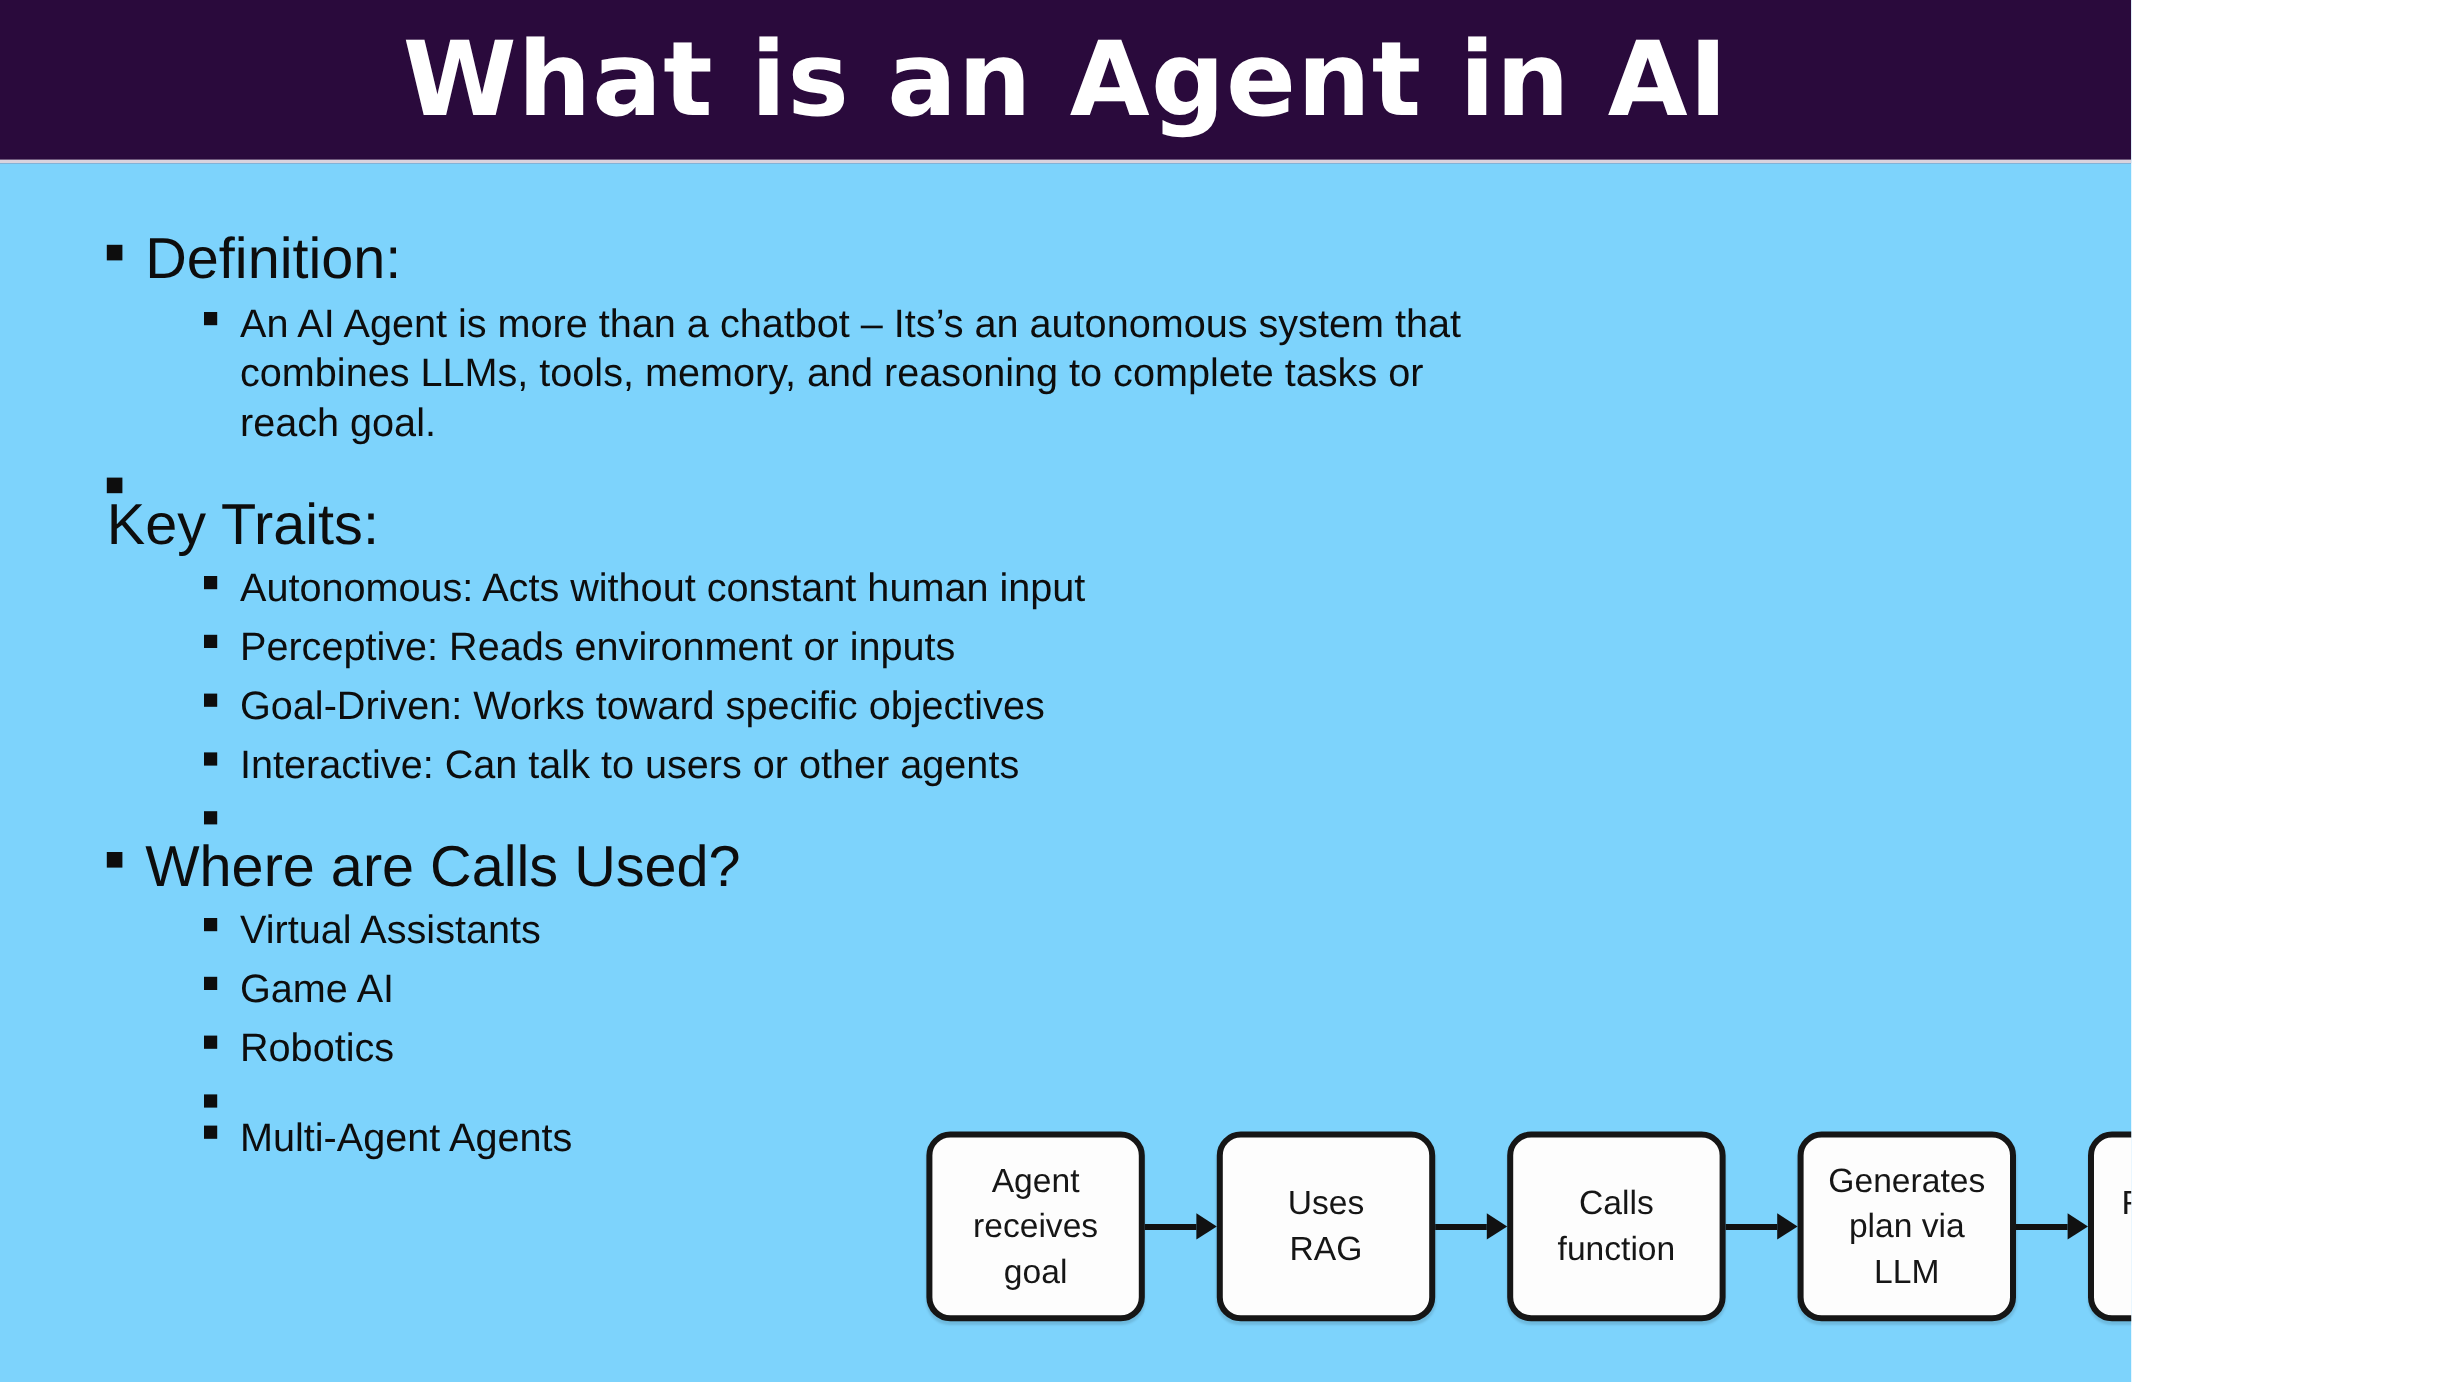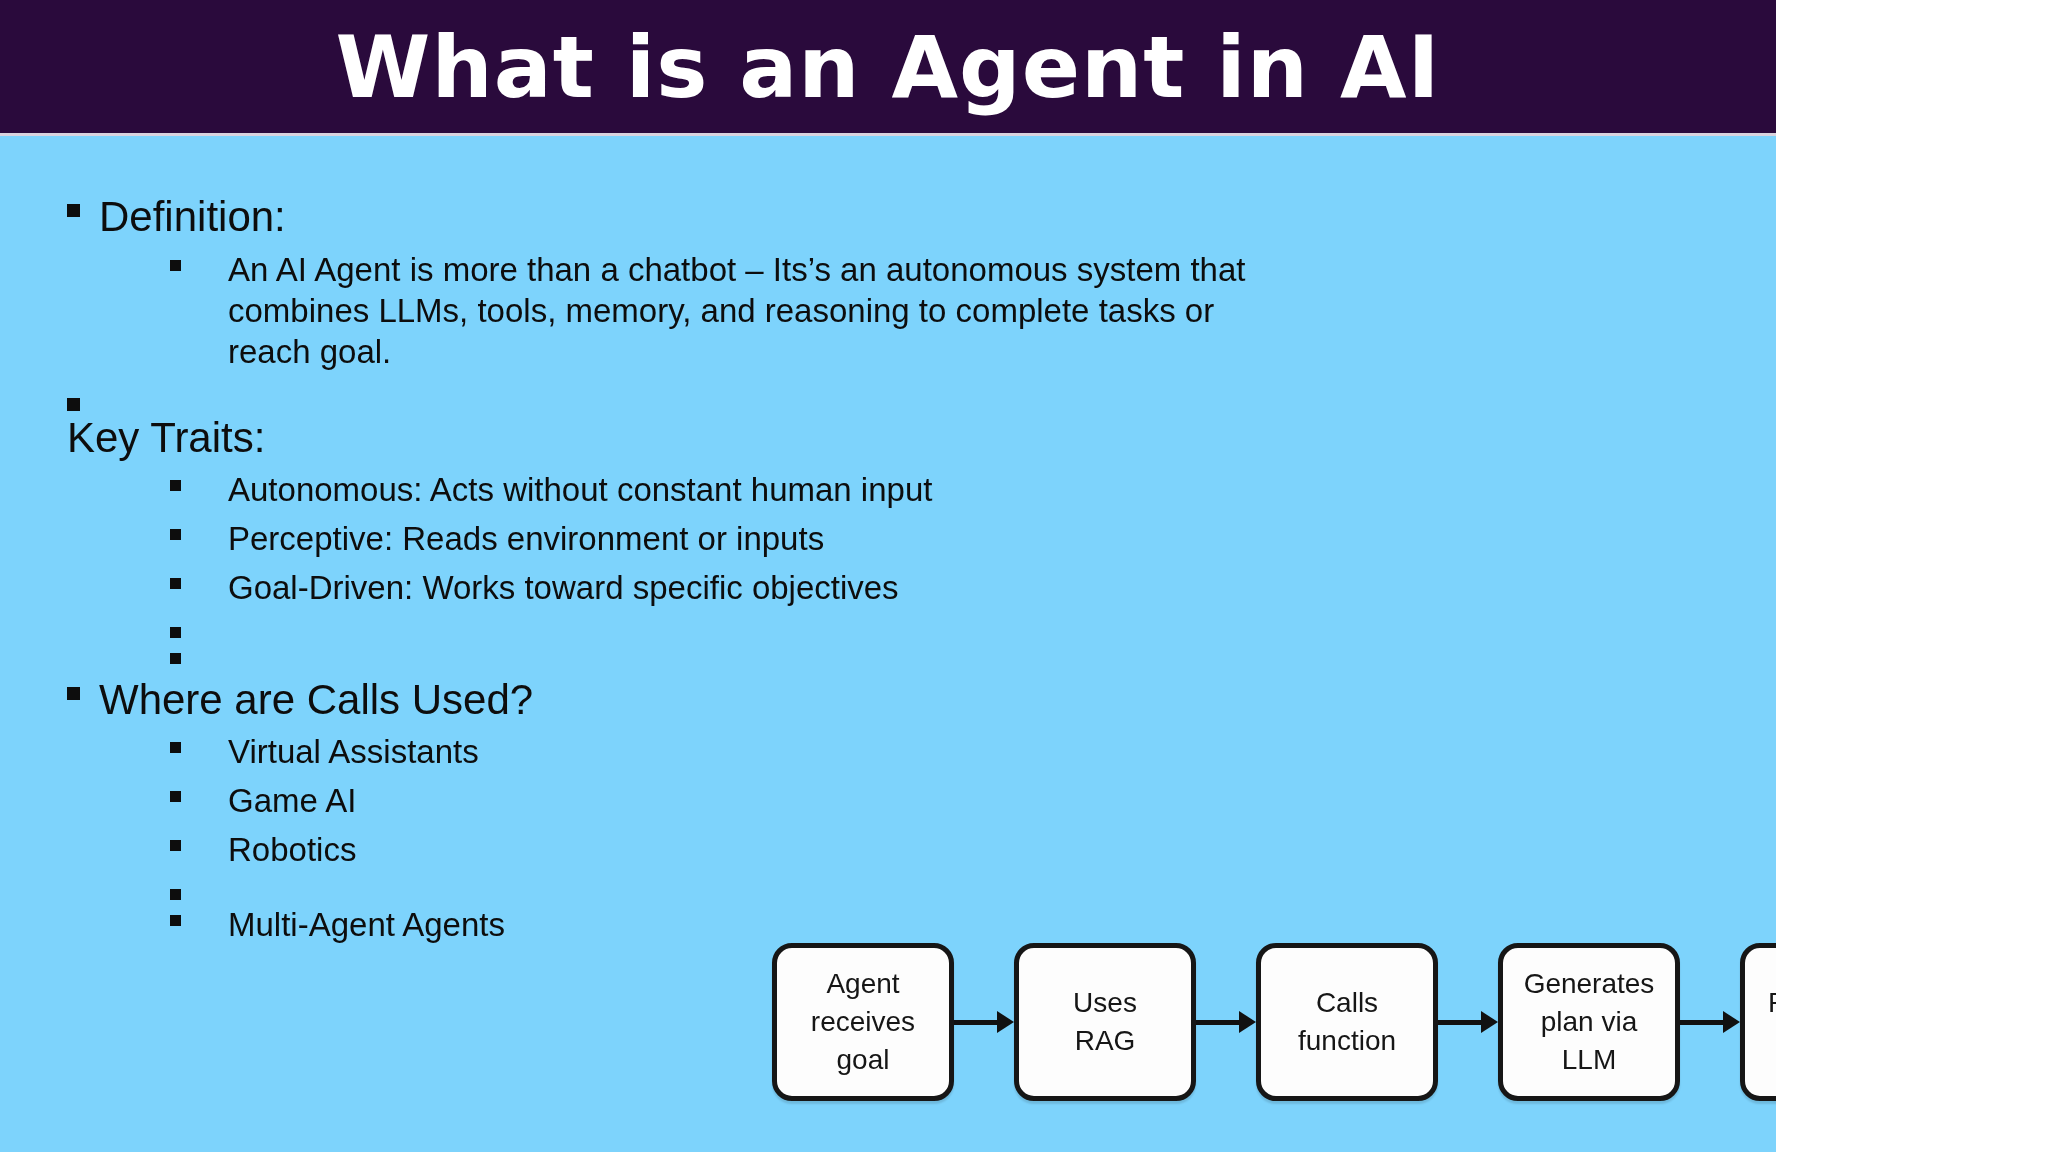--- a/index.html
+++ b/index.html
@@ -12,23 +12,23 @@
     height:133px;background:#2a0a3c;border-bottom:3px solid #d9d3de;
     display:flex;align-items:center;justify-content:center;
   }
   .hdr h1{
     margin:0;color:#ffffff;font-size:86px;font-weight:800;letter-spacing:1px;
     font-family:"DejaVu Sans","Liberation Sans",sans-serif;
   }
   
   #bullets{padding-top:54px;}
   .row{display:flex;}
-  .l1{font-size:42px;line-height:54px;padding-left:67px;}
+  .l1{font-size:48px;line-height:54px;padding-left:89px;}
   .b1{width:13px;height:13px;background:#0d0d0d;margin:14px 19px 0 0;flex:none;}
-  .l2{font-size:33px;line-height:49px;padding-left:170px;gap:28px;}
+  .l2{font-size:33px;line-height:49px;padding-left:170px;}
   .b2{width:11px;height:11px;background:#0d0d0d;margin:15px 19px 0 0;flex:none;}
   .l2.multi .pline{line-height:41px;}
   .l2.multi .b2{margin-top:11px;}
   .l1 + .l2.multi{margin-top:5px;}
   .l2 + .l1{margin-top:9px;}
   .l2.multi + .l1{margin-top:12px;flex-direction:column;}
   
   .flow{
     position:absolute;left:772px;top:943px;height:158px;
     display:flex;align-items:center;
@@ -87,20 +87,23 @@
           </div>
         </div>
         <div class="row l2">
           <span class="bullet b2"></span>
           <div class="ptext">
             <div class="pline">Goal-Driven: Works toward specific objectives</div>
           </div>
         </div>
         <div class="row l2">
           <span class="bullet b2"></span>
+          <div class="ptext">
+            <div class="pline">Interactive: Can talk to users or other agents</div>
+          </div>
         </div>
         <div class="row l2">
           <span class="bullet b2"></span>
         </div>
         <div class="row l1">
           <span class="bullet b1"></span>
           <div class="htext">Where are Calls Used?</div>
         </div>
         <div class="row l2">
           <span class="bullet b2"></span>

